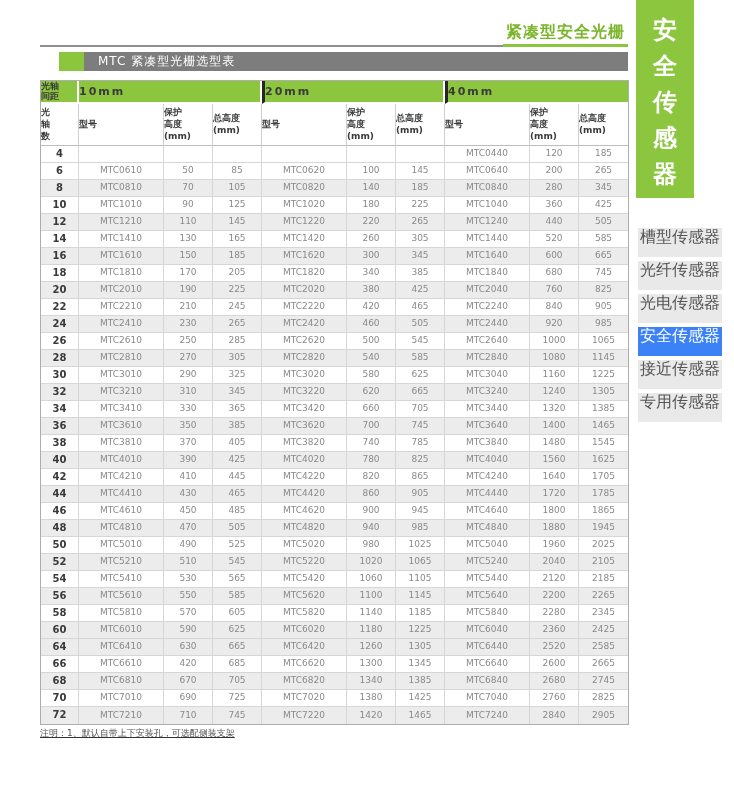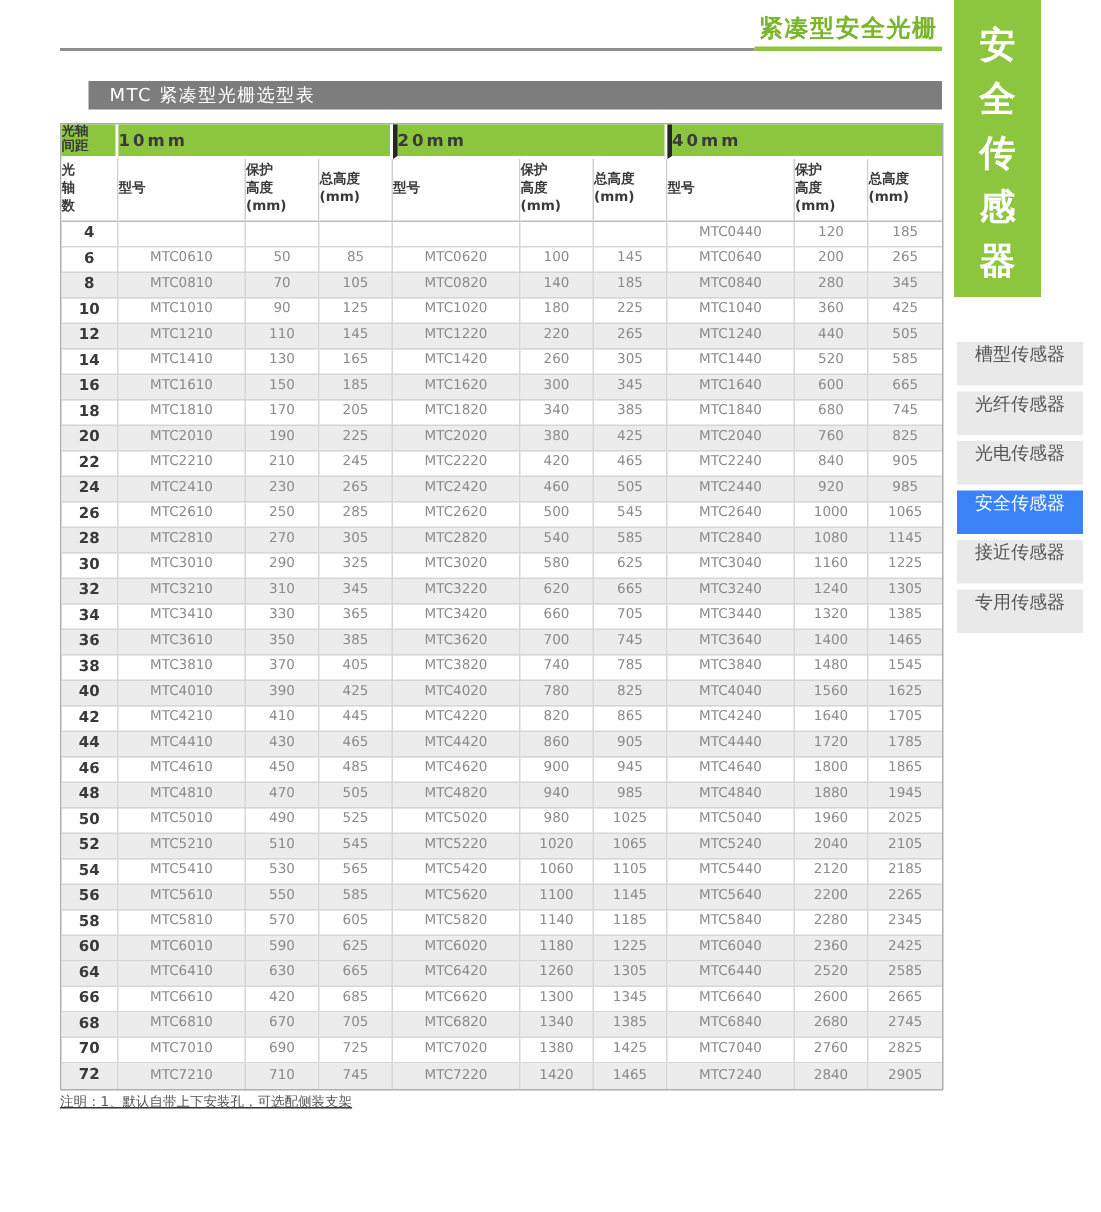--- a/index.html
+++ b/index.html
@@ -3,27 +3,27 @@
 <meta charset="utf-8">
 <style>
   * { margin:0; padding:0; box-sizing:border-box; }
   html,body { width:734px; height:808px; background:#fff;
     font-family:"DejaVu Sans","Liberation Sans",sans-serif; color:#333; }
   .page { position:relative; width:734px; height:808px; overflow:hidden; background:#fff; }
 
   .main { position:absolute; left:40px; top:0; width:588px; }
 
   
-  .top-header { display:flex; align-items:flex-end; padding-top:8px; height:34px; }
+  .top-header { display:flex; align-items:flex-end; padding-top:8px; height:47px; }
   .top-rule { flex:1; border-bottom:2px solid #8f8f8f; }
   .page-title { font-size:16px; font-weight:bold; color:#7ab52b;
     border-bottom:3px solid #8cc63e; padding:0 3px 1px 3px; letter-spacing:1px; white-space:nowrap; }
 
   
-  .section-header { display:flex; height:19px; margin-top:20px; margin-left:19px;flex-direction:column; }
+  .section-header { display:flex; height:19px; margin-top:5px; margin-left:19px; }
   .section-marker { width:25px; background:#8cc63e; }
   .section-bar { flex:1; background:#7d7d7d; color:#fff; display:flex; align-items:center; }
   .section-bar span { font-size:12px; padding-left:14px; letter-spacing:1px; }
 
   
   table.sel { width:588px; margin-top:9px; border-collapse:separate; border-spacing:0;
     border:1px solid #adadad; table-layout:fixed; }
   th,td { overflow:hidden; }
   thead th { font-weight:bold; color:#3a3a3a; text-align:left; vertical-align:middle; }
   .grow th { background:#8cc63e; height:22px; font-size:11px; letter-spacing:2px;
@@ -45,21 +45,21 @@
   .notes { margin-top:1px;text-decoration:underline; }
   .notes p { font-size:9px; line-height:1.75; color:#555; }
   .notes p.red { color:#e05050; }
 
   
   .side-banner { position:absolute; left:636px; top:0; width:58px; height:198px;
     background:#8cc63e; color:#fff; font-weight:bold; font-size:24px; text-align:center;
     line-height:1.5; padding-top:12px; white-space:pre-line; }
   .side-menu { position:absolute; left:638px; top:228px; width:84px; }
   .menu-item { height:29px; line-height:17px; margin-bottom:4px; background:#e9e9e9;
-    color:#555; font-size:12px; text-align:center; cursor:pointer; }
+    color:#555; font-size:16px; text-align:center; cursor:pointer; }
   .menu-item.active { background:#3b82f6; color:#fff; }
 </style>
 </head>
 <body>
 
 <div class="page">
   <div class="main">
 
     <div class="top-header">
       <div class="top-rule"></div>

